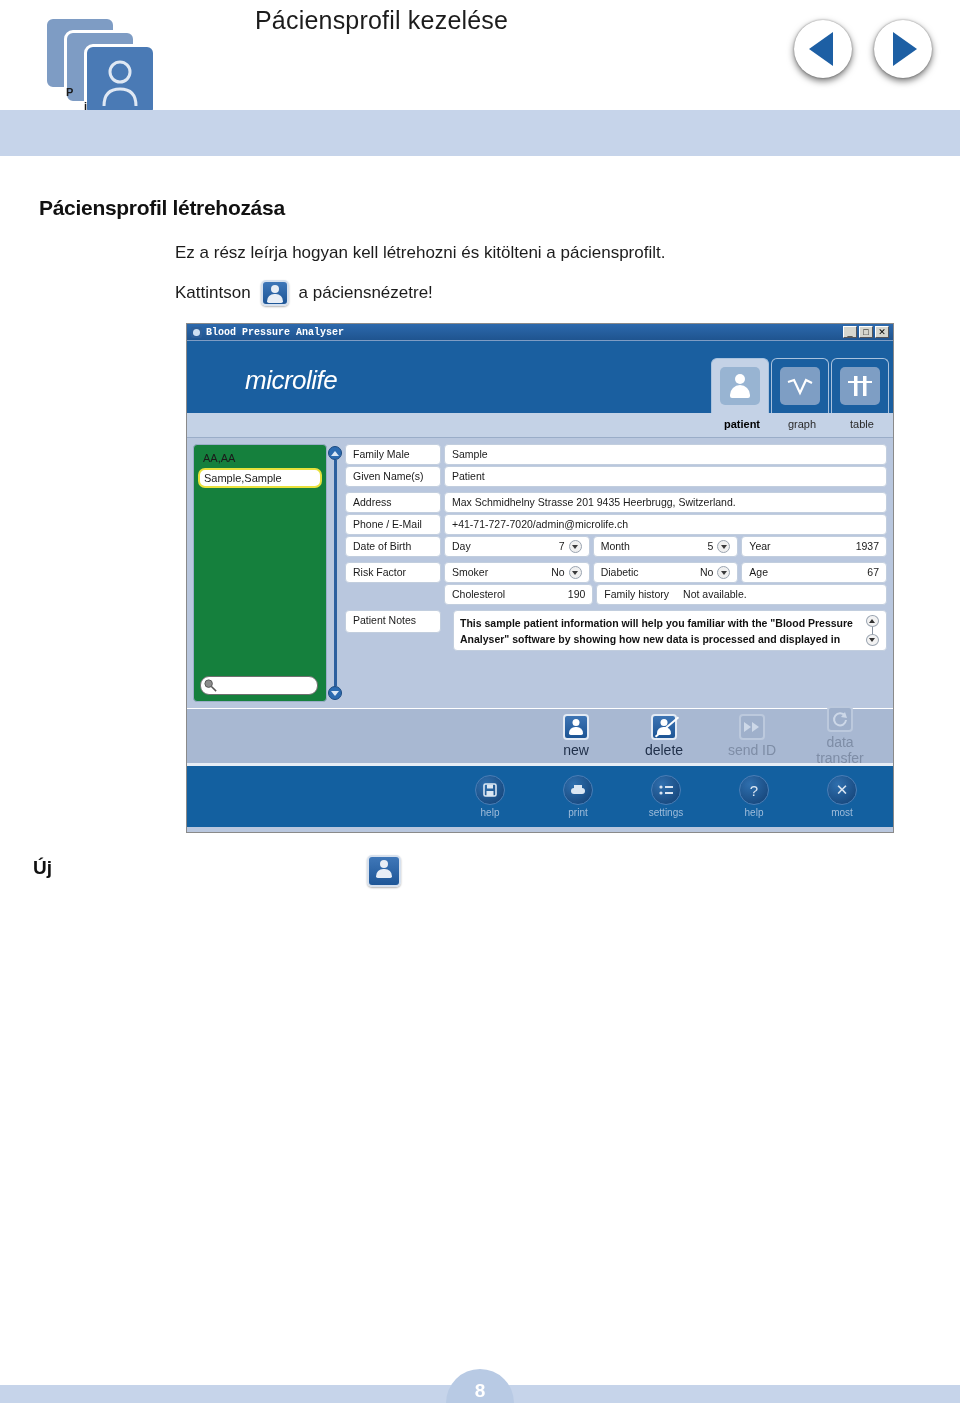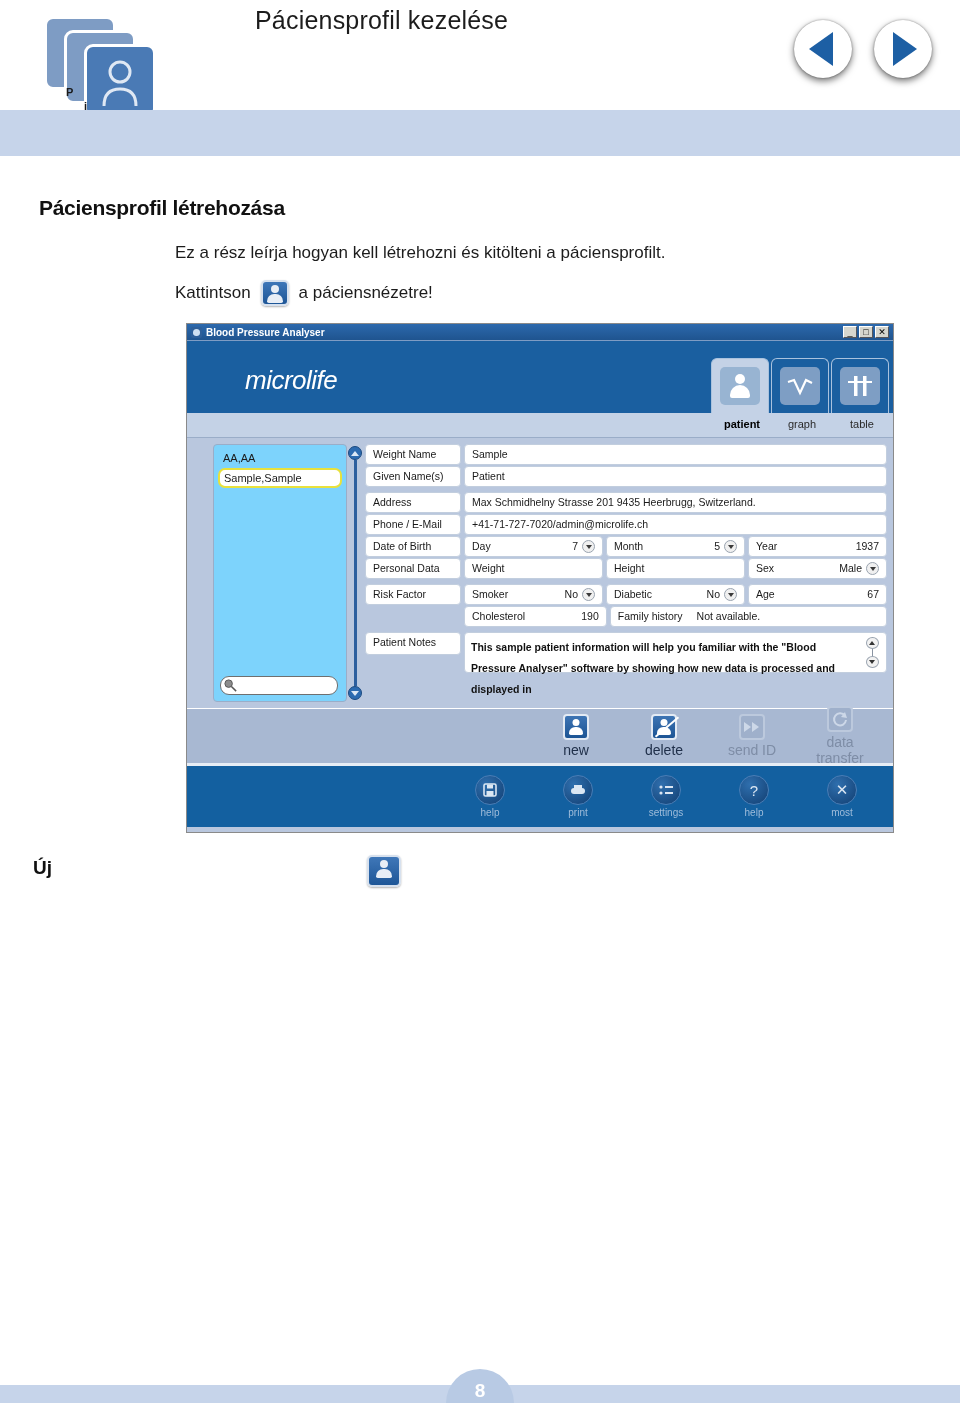--- a/index.html
+++ b/index.html
@@ -108,21 +108,21 @@
   }
   .titlebar-icon {
     width:11px; height:11px; border-radius:2px; background:#2e5f99;
     margin:0 4px 0 2px; position:relative;
   }
   .titlebar-icon::after{
     content:""; position:absolute; left:2px; top:2px; width:7px; height:7px;
     background:#cfe0f2; border-radius:50% 50% 45% 45%;
   }
   .titlebar-text {
-    color:#fff; font-size:10px; font-weight:bold; flex:1;
+    color:#fff; font-size:10px; font-weight:bold; flex:1;font-family:Liberation Mono, monospace;
   }
   .win-ctrls { display:flex; gap:2px; padding-right:2px; }
   .win-btn {
     width:14px; height:12px; background:#d6d6ce;
     border:1px solid #55555a; border-top-color:#fff; border-left-color:#fff;
     display:flex; align-items:center; justify-content:center;
     font-size:9px; line-height:1; color:#000; cursor:pointer;
   }
 
   .brandbar {
@@ -168,22 +168,22 @@
   }
   .tab-label.active { font-weight:bold; color:#000; }
 
   .app-body {
     position:relative; height:270px; background:#b9c7de; padding:6px;
     display:flex; gap:0;
   }
 
   
   .patient-list-wrap {
-    width:134px; background:#7dd3fc; border:1px solid #9aadc8; border-radius:4px;
-    position:relative; padding:4px;margin-left:20px;
+    width:134px; background:#15803d; border:1px solid #9aadc8; border-radius:4px;
+    position:relative; padding:4px;
   }
   .plist-item {
     font-size:11px; color:#1a1a1a; padding:3px 5px; margin-bottom:1px;
     border-radius:7px; cursor:pointer;
   }
   .plist-item.selected {
     border:2px solid #e8e13c; background:#fff; padding:2px 4px;
   }
   .plist-search {
     position:absolute; left:6px; bottom:6px; width:118px; height:19px;
@@ -234,25 +234,25 @@
   }
   .spin i {
     width:0;height:0;border-left:3px solid transparent;border-right:3px solid transparent;
     border-top:4px solid #3a3a3a; display:block;
   }
   .hintcell {
     flex:1.05; background:#fff; border:1px solid #c2cede; border-radius:4px;
     font-size:10px; color:#2a2a2a; padding:3px 7px; line-height:13px;
     display:flex; align-items:center;
   }
-  .notes-row { display:flex; gap:3px; }
+  .notes-row { display:flex; gap:12px; }
   .notes-box {
     flex:1; background:#fff; border:1px solid #c2cede; border-radius:4px;
     font-size:10.5px; font-weight:bold; color:#111;
-    padding:4px 6px; line-height:21px; display:flex; gap:4px;
+    padding:4px 6px; line-height:16px; display:flex; gap:4px;
     height:41px;
   }
   .notes-text { flex:1; }
   .notes-scroll {
     width:16px; display:flex; flex-direction:column; align-items:center; justify-content:space-between;
   }
   .ns-btn {
     width:13px;height:13px;border-radius:50%;background:#f2f2f2;border:1px solid #9aa4b0;
     display:flex;align-items:center;justify-content:center; cursor:pointer;
   }
@@ -426,21 +426,21 @@
       <div class="vscroll-line"></div>
       <div class="vs-arrow">
           <i class="cap-dn"></i>
         </div>
     </div>
 
     <div class="form-area">
 
       <div class="fgroup">
         <div class="frow">
-          <div class="flabel">Weight Name</div>
+          <div class="flabel">Family Male</div>
           <div class="fval">Sample</div>
         </div>
         <div class="frow">
           <div class="flabel">Given Name(s)</div>
           <div class="fval">Patient</div>
         </div>
       </div>
 
       <div class="fgroup">
         <div class="frow">
@@ -463,38 +463,20 @@
           <div class="fcell" style="flex:1">
             <span class="k">Month</span>
             <span class="v">5</span>
             <span class="spin">
                 <i></i>
               </span>
           </div>
           <div class="fcell" style="flex:1">
             <span class="k">Year</span>
             <span class="v">1937</span>
-          </div>
-        </div>
-        <div class="frow">
-          <div class="flabel">Personal Data</div>
-          <div class="fcell" style="flex:1">
-            <span class="k">Weight</span>
-            <span class="v"></span>
-          </div>
-          <div class="fcell" style="flex:1">
-            <span class="k">Height</span>
-            <span class="v"></span>
-          </div>
-          <div class="fcell" style="flex:1">
-            <span class="k">Sex</span>
-            <span class="v">Male</span>
-            <span class="spin">
-                <i></i>
-              </span>
           </div>
         </div>
       </div>
 
       <div class="fgroup">
         <div class="frow">
           <div class="flabel">Risk Factor</div>
           <div class="fcell" style="flex:1">
             <span class="k">Smoker</span>
             <span class="v">No</span>

